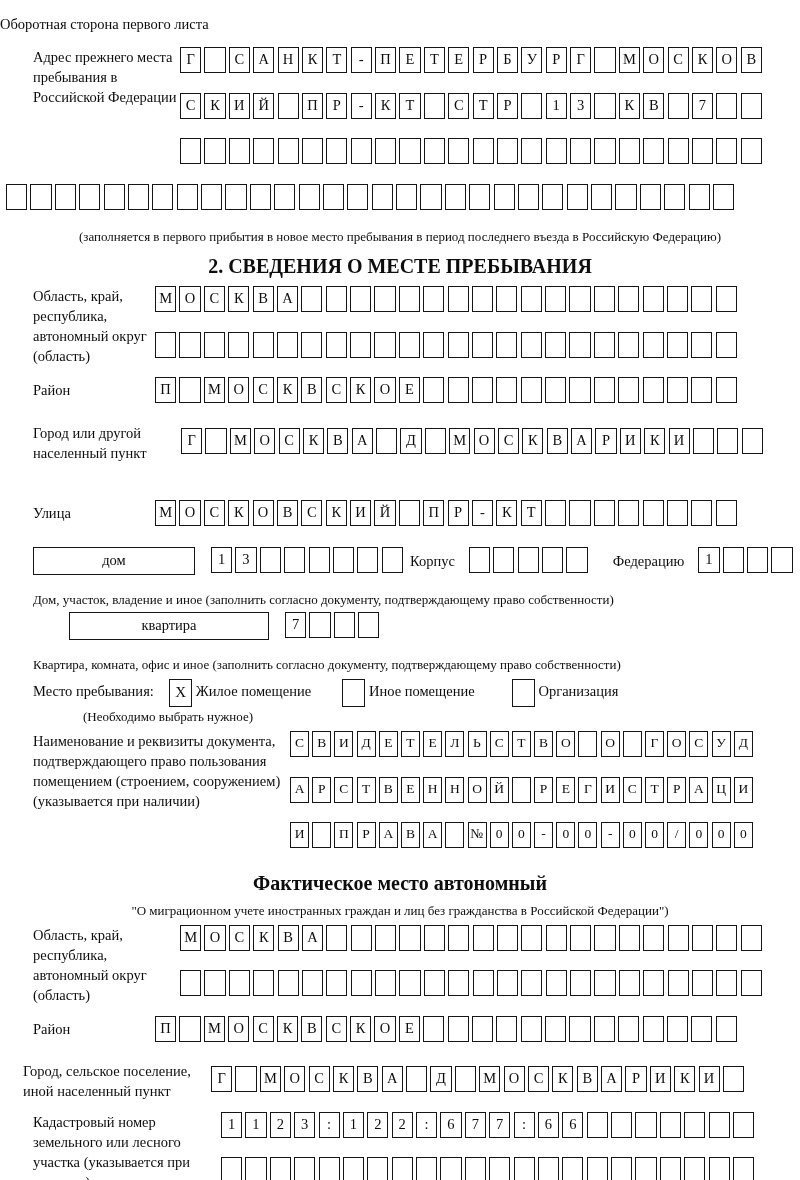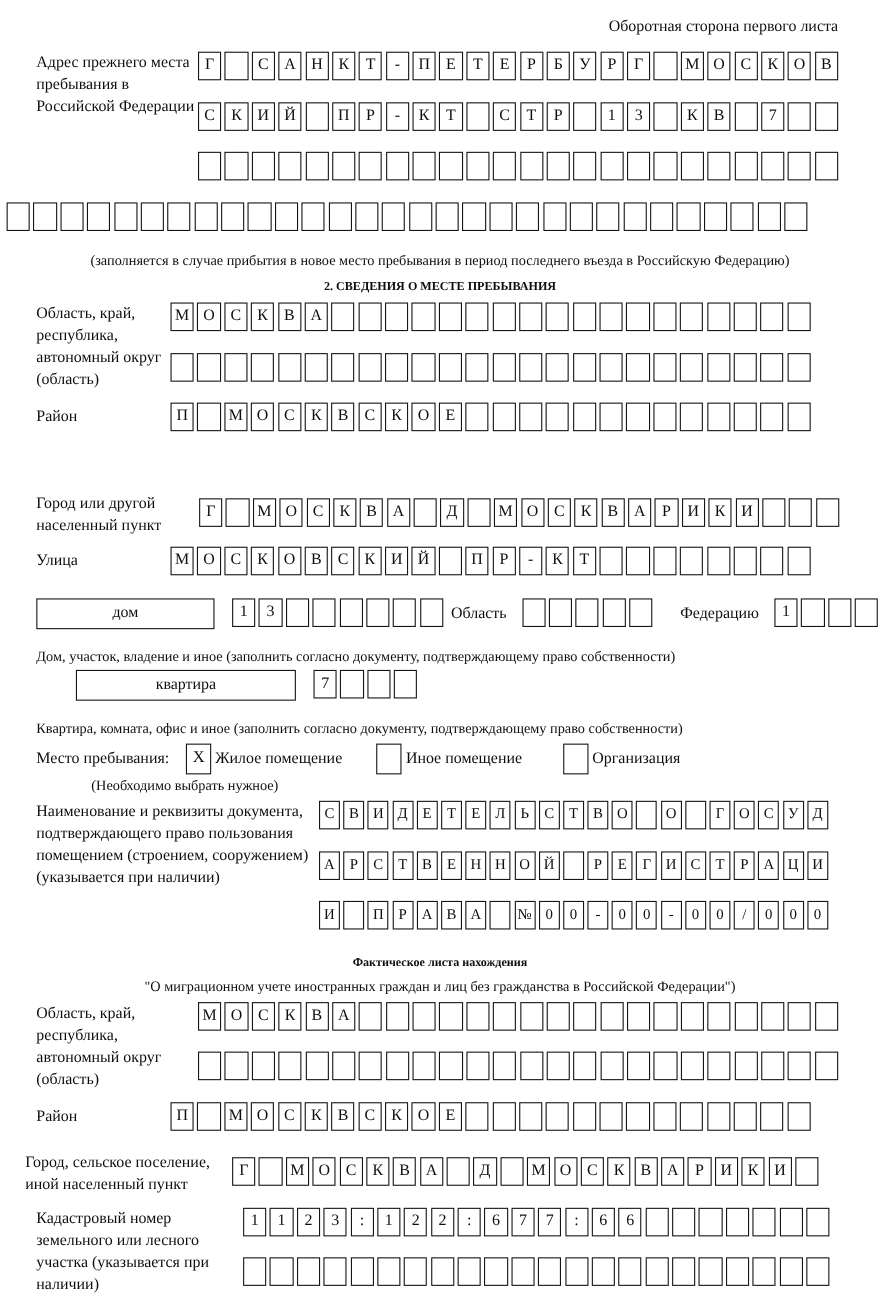--- a/index.html
+++ b/index.html
@@ -4,41 +4,41 @@
 <style>
   html,body { margin:0; padding:0; background:#fff; }
   body {
     width:800px; height:1180px; overflow:hidden;
     color:#0d0d0d;
     font-family:"Liberation Serif","DejaVu Serif",serif;
   }
   .page { position:relative; width:800px; height:1180px; }
 
   .hdr-right {
-    text-align:right; font-size:14.5px; padding:16px 38px 0 0;
+    font-size:14.5px; padding:16px 38px 0 0;
   }
 
   
   .cellrow { white-space:nowrap; height:42px; margin-bottom:3.5px; }
   .cell {
     display:inline-block; box-sizing:border-box;
     width:21.2px; height:26px; margin-right:3.2px;
     border:1.6px solid #151515; background:#fff;
     text-align:center; font-size:14.5px; line-height:22px;
     vertical-align:top;
   }
   .cellrow.sm .cell { width:19px; font-size:13.5px; }   
   .cellrow.inline { display:inline-block; vertical-align:top; margin-bottom:0; }
 
   .flexrow { display:flex; align-items:flex-start; }
   .lbl { font-size:14.5px; line-height:1.38; flex:0 0 auto; }
 
   .caption { font-size:13px; }
   .caption.center { text-align:center; }
-  .sec-title { font-weight:bold; font-size:11px; text-align:center; margin:10px 0 8px 0; }
+  .sec-title { font-weight:bold; font-size:20px; text-align:center; margin:10px 0 8px 0; }
 
   .namedbox {
     display:inline-block; box-sizing:border-box; height:28px;
     border:1.6px solid #151515; text-align:center;
     font-size:14.5px; line-height:25px; vertical-align:top;
   }
   .inline-label { display:inline-block; font-size:14.5px; line-height:28px; vertical-align:top; }
 
   .checkbox {
     display:inline-block; box-sizing:border-box;
@@ -60,52 +60,52 @@
 
   <div class="flexrow" style="margin:14px 0 0 33px;">
     <div class="lbl" style="width:147px;">Адрес прежнего места пребывания в Российской Федерации</div>
     <div>
       <div class="cellrow"><span class="cell">Г</span><span class="cell"></span><span class="cell">С</span><span class="cell">А</span><span class="cell">Н</span><span class="cell">К</span><span class="cell">Т</span><span class="cell">-</span><span class="cell">П</span><span class="cell">Е</span><span class="cell">Т</span><span class="cell">Е</span><span class="cell">Р</span><span class="cell">Б</span><span class="cell">У</span><span class="cell">Р</span><span class="cell">Г</span><span class="cell"></span><span class="cell">М</span><span class="cell">О</span><span class="cell">С</span><span class="cell">К</span><span class="cell">О</span><span class="cell">В</span></div>
       <div class="cellrow"><span class="cell">С</span><span class="cell">К</span><span class="cell">И</span><span class="cell">Й</span><span class="cell"></span><span class="cell">П</span><span class="cell">Р</span><span class="cell">-</span><span class="cell">К</span><span class="cell">Т</span><span class="cell"></span><span class="cell">С</span><span class="cell">Т</span><span class="cell">Р</span><span class="cell"></span><span class="cell">1</span><span class="cell">3</span><span class="cell"></span><span class="cell">К</span><span class="cell">В</span><span class="cell"></span><span class="cell">7</span><span class="cell"></span><span class="cell"></span></div>
       <div class="cellrow"><span class="cell"></span><span class="cell"></span><span class="cell"></span><span class="cell"></span><span class="cell"></span><span class="cell"></span><span class="cell"></span><span class="cell"></span><span class="cell"></span><span class="cell"></span><span class="cell"></span><span class="cell"></span><span class="cell"></span><span class="cell"></span><span class="cell"></span><span class="cell"></span><span class="cell"></span><span class="cell"></span><span class="cell"></span><span class="cell"></span><span class="cell"></span><span class="cell"></span><span class="cell"></span><span class="cell"></span></div>
     </div>
   </div>
   <div class="cellrow" style="margin-left:6px;"><span class="cell"></span><span class="cell"></span><span class="cell"></span><span class="cell"></span><span class="cell"></span><span class="cell"></span><span class="cell"></span><span class="cell"></span><span class="cell"></span><span class="cell"></span><span class="cell"></span><span class="cell"></span><span class="cell"></span><span class="cell"></span><span class="cell"></span><span class="cell"></span><span class="cell"></span><span class="cell"></span><span class="cell"></span><span class="cell"></span><span class="cell"></span><span class="cell"></span><span class="cell"></span><span class="cell"></span><span class="cell"></span><span class="cell"></span><span class="cell"></span><span class="cell"></span><span class="cell"></span><span class="cell"></span></div>
-  <div class="caption center">(заполняется в случае прибытия в новое место пребывания в период последнего въезда в Российскую Федерацию)</div>
+  <div class="caption center">(заполняется в первого прибытия в новое место пребывания в период последнего въезда в Российскую Федерацию)</div>
 
   <div class="sec-title">2. СВЕДЕНИЯ О МЕСТЕ ПРЕБЫВАНИЯ</div>
 
   <div class="flexrow" style="margin-left:33px; min-height:82px;">
     <div class="lbl" style="width:122px;">Область, край, республика, автономный округ (область)</div>
     <div>
       <div class="cellrow"><span class="cell">М</span><span class="cell">О</span><span class="cell">С</span><span class="cell">К</span><span class="cell">В</span><span class="cell">А</span><span class="cell"></span><span class="cell"></span><span class="cell"></span><span class="cell"></span><span class="cell"></span><span class="cell"></span><span class="cell"></span><span class="cell"></span><span class="cell"></span><span class="cell"></span><span class="cell"></span><span class="cell"></span><span class="cell"></span><span class="cell"></span><span class="cell"></span><span class="cell"></span><span class="cell"></span><span class="cell"></span></div>
       <div class="cellrow"><span class="cell"></span><span class="cell"></span><span class="cell"></span><span class="cell"></span><span class="cell"></span><span class="cell"></span><span class="cell"></span><span class="cell"></span><span class="cell"></span><span class="cell"></span><span class="cell"></span><span class="cell"></span><span class="cell"></span><span class="cell"></span><span class="cell"></span><span class="cell"></span><span class="cell"></span><span class="cell"></span><span class="cell"></span><span class="cell"></span><span class="cell"></span><span class="cell"></span><span class="cell"></span><span class="cell"></span></div>
     </div>
   </div>
 
   <div class="flexrow" style="margin-left:33px;">
     <div class="lbl" style="width:122px; line-height:26px;">Район</div>
     <div class="cellrow"><span class="cell">П</span><span class="cell"></span><span class="cell">М</span><span class="cell">О</span><span class="cell">С</span><span class="cell">К</span><span class="cell">В</span><span class="cell">С</span><span class="cell">К</span><span class="cell">О</span><span class="cell">Е</span><span class="cell"></span><span class="cell"></span><span class="cell"></span><span class="cell"></span><span class="cell"></span><span class="cell"></span><span class="cell"></span><span class="cell"></span><span class="cell"></span><span class="cell"></span><span class="cell"></span><span class="cell"></span><span class="cell"></span></div>
   </div>
 
-  <div class="flexrow" style="margin-left:33px;margin-top:36px;">
+  <div class="flexrow" style="margin-left:33px;">
     <div class="lbl" style="width:122px;">Город или другой населенный пункт</div>
     <div class="cellrow" style="margin:5px 0 2px 26px;"><span class="cell">Г</span><span class="cell"></span><span class="cell">М</span><span class="cell">О</span><span class="cell">С</span><span class="cell">К</span><span class="cell">В</span><span class="cell">А</span><span class="cell"></span><span class="cell">Д</span><span class="cell"></span><span class="cell">М</span><span class="cell">О</span><span class="cell">С</span><span class="cell">К</span><span class="cell">В</span><span class="cell">А</span><span class="cell">Р</span><span class="cell">И</span><span class="cell">К</span><span class="cell">И</span><span class="cell"></span><span class="cell"></span><span class="cell"></span></div>
   </div>
 
-  <div class="flexrow" style="margin-left:33px;">
+  <div class="flexrow" style="margin-left:33px;margin-top:28px;">
     <div class="lbl" style="width:122px; line-height:26px;">Улица</div>
     <div class="cellrow"><span class="cell">М</span><span class="cell">О</span><span class="cell">С</span><span class="cell">К</span><span class="cell">О</span><span class="cell">В</span><span class="cell">С</span><span class="cell">К</span><span class="cell">И</span><span class="cell">Й</span><span class="cell"></span><span class="cell">П</span><span class="cell">Р</span><span class="cell">-</span><span class="cell">К</span><span class="cell">Т</span><span class="cell"></span><span class="cell"></span><span class="cell"></span><span class="cell"></span><span class="cell"></span><span class="cell"></span><span class="cell"></span><span class="cell"></span></div>
   </div>
 
   <div style="margin:2px 0 0 33px; white-space:nowrap;">
     <span class="namedbox" style="width:162px;">дом</span>
     <span style="display:inline-block; width:8px;"></span>
     <span class="cellrow inline"><span class="cell">1</span><span class="cell">3</span><span class="cell"></span><span class="cell"></span><span class="cell"></span><span class="cell"></span><span class="cell"></span><span class="cell"></span></span>
-    <span class="inline-label">Область</span>
+    <span class="inline-label">Корпус</span>
     <span style="display:inline-block; width:6px;"></span>
     <span class="cellrow inline"><span class="cell"></span><span class="cell"></span><span class="cell"></span><span class="cell"></span><span class="cell"></span></span>
     <span style="display:inline-block; width:14px;"></span>
     <span class="inline-label">Федерацию</span>
     <span style="display:inline-block; width:6px;"></span>
     <span class="cellrow inline"><span class="cell">1</span><span class="cell"></span><span class="cell"></span><span class="cell"></span></span>
   </div>
   <div class="caption" style="margin:3px 0 4px 33px;">Дом, участок, владение и иное (заполнить согласно документу, подтверждающему право собственности)</div>
 
   <div style="margin-left:33px; white-space:nowrap;padding-left:36px;">
@@ -131,21 +131,21 @@
 
   <div class="flexrow" style="margin-left:33px; min-height:118px;">
     <div class="lbl" style="width:250px;">Наименование и реквизиты документа, подтверждающего право пользования помещением (строением, сооружением) (указывается при наличии)</div>
     <div style="margin-left:7px;">
       <div class="cellrow sm"><span class="cell">С</span><span class="cell">В</span><span class="cell">И</span><span class="cell">Д</span><span class="cell">Е</span><span class="cell">Т</span><span class="cell">Е</span><span class="cell">Л</span><span class="cell">Ь</span><span class="cell">С</span><span class="cell">Т</span><span class="cell">В</span><span class="cell">О</span><span class="cell"></span><span class="cell">О</span><span class="cell"></span><span class="cell">Г</span><span class="cell">О</span><span class="cell">С</span><span class="cell">У</span><span class="cell">Д</span></div>
       <div class="cellrow sm"><span class="cell">А</span><span class="cell">Р</span><span class="cell">С</span><span class="cell">Т</span><span class="cell">В</span><span class="cell">Е</span><span class="cell">Н</span><span class="cell">Н</span><span class="cell">О</span><span class="cell">Й</span><span class="cell"></span><span class="cell">Р</span><span class="cell">Е</span><span class="cell">Г</span><span class="cell">И</span><span class="cell">С</span><span class="cell">Т</span><span class="cell">Р</span><span class="cell">А</span><span class="cell">Ц</span><span class="cell">И</span></div>
       <div class="cellrow sm"><span class="cell">И</span><span class="cell"></span><span class="cell">П</span><span class="cell">Р</span><span class="cell">А</span><span class="cell">В</span><span class="cell">А</span><span class="cell"></span><span class="cell">№</span><span class="cell">0</span><span class="cell">0</span><span class="cell">-</span><span class="cell">0</span><span class="cell">0</span><span class="cell">-</span><span class="cell">0</span><span class="cell">0</span><span class="cell">/</span><span class="cell">0</span><span class="cell">0</span><span class="cell">0</span></div>
     </div>
   </div>
 
-  <div class="sec-title" style="margin-top:4px;">Фактическое листа нахождения</div>
+  <div class="sec-title" style="margin-top:4px;">Фактическое место автономный</div>
   <div class="caption center" style="margin-bottom:6px;">"О миграционном учете иностранных граждан и лиц без гражданства в Российской Федерации")</div>
 
   <div class="flexrow" style="margin-left:33px; min-height:82px;">
     <div class="lbl" style="width:147px;">Область, край, республика, автономный округ (область)</div>
     <div>
       <div class="cellrow"><span class="cell">М</span><span class="cell">О</span><span class="cell">С</span><span class="cell">К</span><span class="cell">В</span><span class="cell">А</span><span class="cell"></span><span class="cell"></span><span class="cell"></span><span class="cell"></span><span class="cell"></span><span class="cell"></span><span class="cell"></span><span class="cell"></span><span class="cell"></span><span class="cell"></span><span class="cell"></span><span class="cell"></span><span class="cell"></span><span class="cell"></span><span class="cell"></span><span class="cell"></span><span class="cell"></span><span class="cell"></span></div>
       <div class="cellrow"><span class="cell"></span><span class="cell"></span><span class="cell"></span><span class="cell"></span><span class="cell"></span><span class="cell"></span><span class="cell"></span><span class="cell"></span><span class="cell"></span><span class="cell"></span><span class="cell"></span><span class="cell"></span><span class="cell"></span><span class="cell"></span><span class="cell"></span><span class="cell"></span><span class="cell"></span><span class="cell"></span><span class="cell"></span><span class="cell"></span><span class="cell"></span><span class="cell"></span><span class="cell"></span><span class="cell"></span></div>
     </div>
   </div>
 

